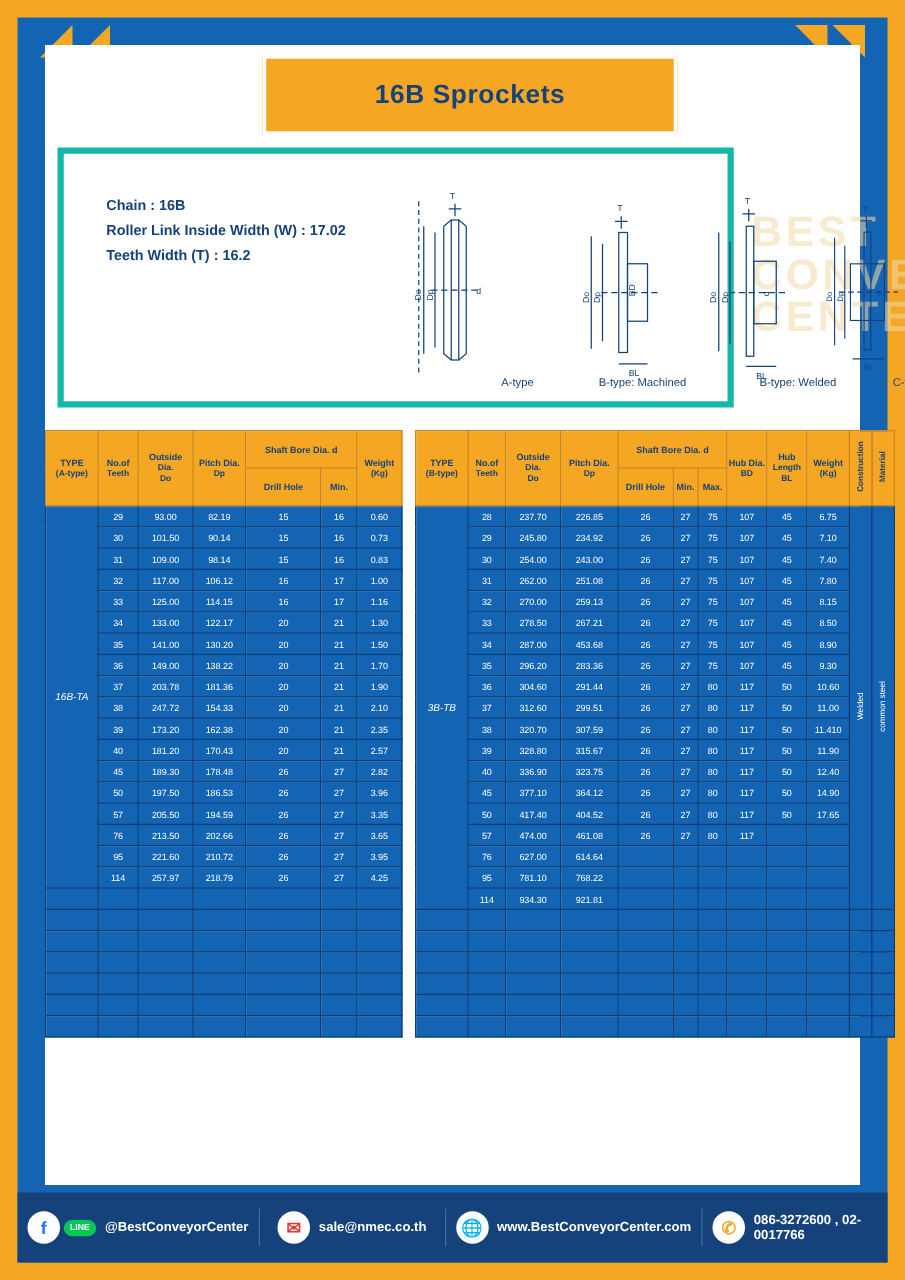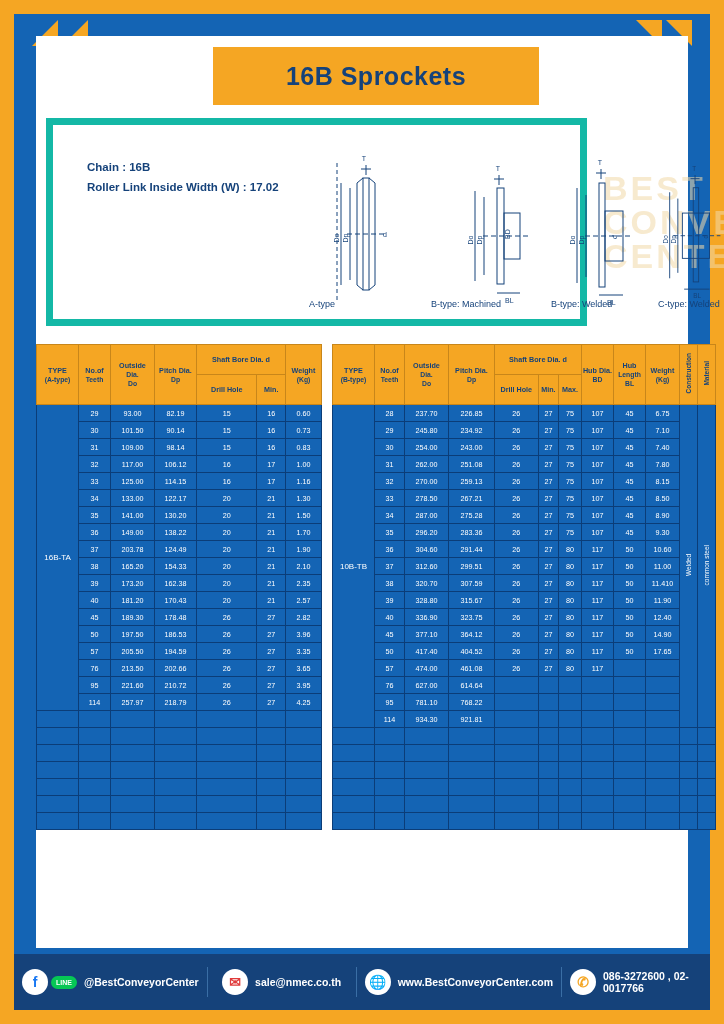--- a/index.html
+++ b/index.html
@@ -41,49 +41,49 @@
   .title-banner {
     position:absolute;
     left:196px; top:30px;
     width:332px; height:64px;
     background:#f5a623;
     display:flex; align-items:center; justify-content:center;
     border:3px solid #ffffff;
   }
   .title-banner .t {
     color:#15427a;
-    font-size:25px;
+    font-size:21px;
     font-weight:bold;
     letter-spacing:0.5px;
   }
 
   
   .spec-box {
     position:absolute;
     left:32px; top:104px;
     width:541px; height:208px;
     background:#ffffff;
-    border:7px solid #14b8a6;
+    border:5px solid #14b8a6;
   }
   .spec-list {
     position:absolute; left:34px; top:32px;
     color:#15427a; font-size:11.5px; font-weight:bold; line-height:20px;
   }
   .spec-list div { white-space:nowrap; }
 
   
   .draw-area { position:absolute; left:250px; top:8px; right:6px; bottom:4px; }
   .drawing { position:absolute; top:10px; }
   .d1 { left:14px; width:106px; }
   .d2 { left:150px; width:106px; }
   .d3 { left:252px; width:106px; }
   .d4 { left:354px; width:96px; }
   .cap {
     position:absolute; bottom:6px;
-    font-size:9px; color:#15427a; text-align:left; width:120px;
+    font-size:9px; color:#15427a; text-align:right; width:120px;
   }
   .c1 { left:6px; }
   .c2 { left:128px; }
   .c3 { left:248px; }
   .c4 { left:355px; }
   .wm {
     position:absolute; left:300px; top:38px;
     font-size:34px; font-weight:bold; color:#f2d9a8; opacity:.55;
     letter-spacing:3px; line-height:34px; pointer-events:none;
   }
@@ -112,21 +112,21 @@
     line-height:9px;
   }
   tbody td { background:#1464b4; }
   tbody tr td.empty { background:#1464b4; }
   .vert {
     writing-mode:vertical-rl;
     transform:rotate(180deg);
     white-space:nowrap;
     font-size:6.5px;
   }
-  .typecell { font-size:8px; }
+  .typecell { font-size:8px;font-style:italic; }
   .sub { font-size:6.8px; }
 
   
   .footer {
     position:absolute;
     left:14px; right:14px; bottom:14px; height:56px;
     background:#15427a;
     display:flex; align-items:center;
   }
   .fitem { display:flex; align-items:center; gap:7px; padding:0 8px; color:#ffffff; font-size:10.5px; font-weight:bold; flex:1; justify-content:center; }
@@ -159,20 +159,21 @@
     <div class="white-field"></div>
 
     <div class="title-banner">
       <div class="t">16B Sprockets</div>
     </div>
 
     <div class="spec-box">
       <div class="spec-list">
         <div>Chain :  16B</div>
         <div>Roller Link Inside Width (W) :  17.02</div>
+        <div>Teeth Width (T) :  16.2</div>
       </div>
 
       <div class="draw-area">
         <div class="wm">BEST<br>CONVEYOR<br>CENTER</div>
 
         <svg class="drawing d1" height="180" viewBox="0 0 106 180">
           <g stroke="#15427a" fill="none" stroke-width="1">
             <line x1="20" y1="20" x2="20" y2="160" stroke-dasharray="4,3"></line>
             <rect x="46" y="35" width="6" height="112"></rect>
             <path d="M46 35 L40 40 L40 142 L46 147"></path>
@@ -344,28 +345,28 @@
               <td>36</td>
               <td>149.00</td>
               <td>138.22</td>
               <td>20</td>
               <td>21</td>
               <td>1.70</td>
             </tr>
             <tr>
               <td>37</td>
               <td>203.78</td>
-              <td>124.49</td>
+              <td>181.36</td>
               <td>20</td>
               <td>21</td>
               <td>1.90</td>
             </tr>
             <tr>
               <td>38</td>
-              <td>165.20</td>
+              <td>247.72</td>
               <td>154.33</td>
               <td>20</td>
               <td>21</td>
               <td>2.10</td>
             </tr>
             <tr>
               <td>39</td>
               <td>173.20</td>
               <td>162.38</td>
               <td>20</td>
@@ -538,21 +539,21 @@
             </th>
           </tr>
           <tr>
             <th>Drill Hole</th>
             <th>Min.</th>
             <th>Max.</th>
           </tr>
         </thead>
         <tbody id="tbody-b">
             <tr>
-              <td rowspan="19" class="typecell">10B-TB</td>
+              <td rowspan="19" class="typecell">3B-TB</td>
               <td>28</td>
               <td>237.70</td>
               <td>226.85</td>
               <td>26</td>
               <td>27</td>
               <td>75</td>
               <td>107</td>
               <td>45</td>
               <td>6.75</td>
               <td rowspan="19"><span class="vert">Welded</span></td>
@@ -609,21 +610,21 @@
               <td>26</td>
               <td>27</td>
               <td>75</td>
               <td>107</td>
               <td>45</td>
               <td>8.50</td>
             </tr>
             <tr>
               <td>34</td>
               <td>287.00</td>
-              <td>275.28</td>
+              <td>453.68</td>
               <td>26</td>
               <td>27</td>
               <td>75</td>
               <td>107</td>
               <td>45</td>
               <td>8.90</td>
             </tr>
             <tr>
               <td>35</td>
               <td>296.20</td>

